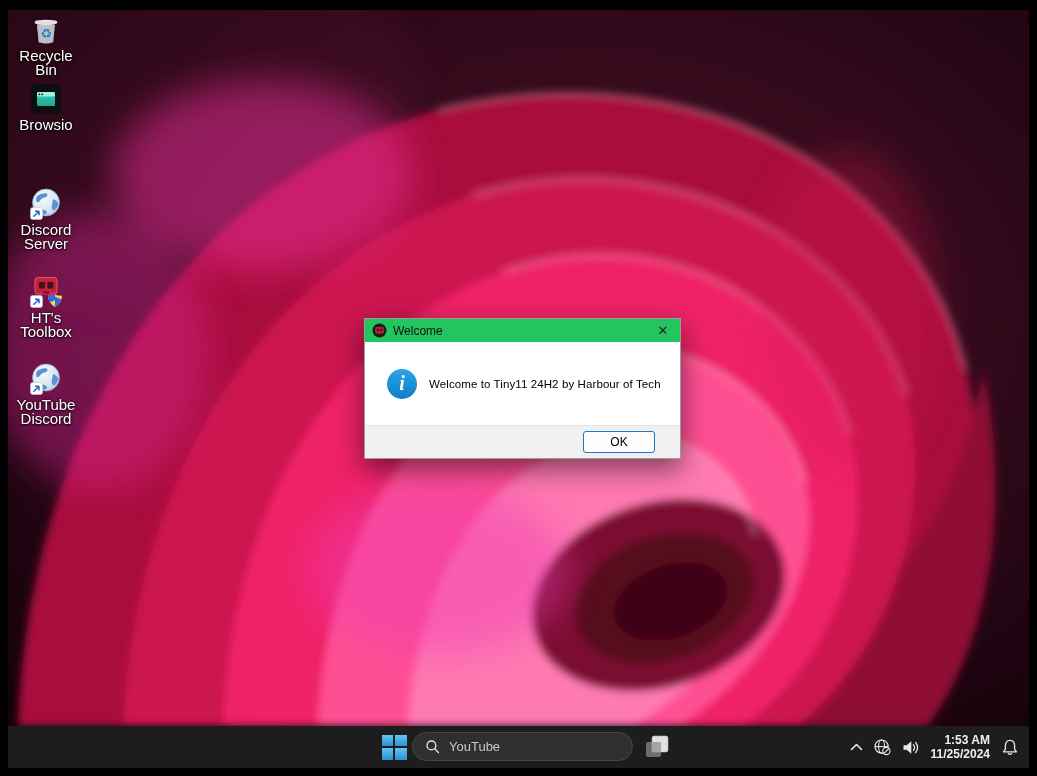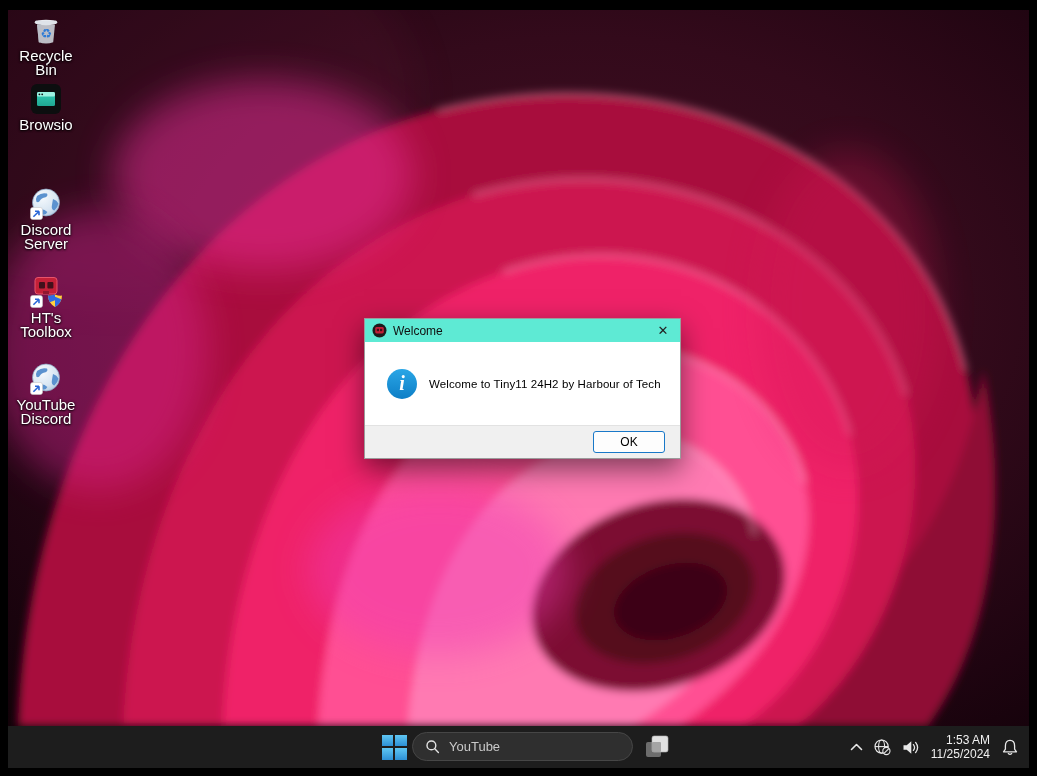--- a/index.html
+++ b/index.html
@@ -13,48 +13,48 @@
 
   
   .desktop-icon { position:absolute; left:0; width:76px; display:flex; flex-direction:column; align-items:center; cursor:default; }
   .desktop-icon .glyph { width:34px; height:34px; display:block; }
   .desktop-icon .label { margin-top:2px; font-size:15px; line-height:13.5px; color:#fff; text-align:center;
                          text-shadow:0 1px 2px rgba(0,0,0,.95), 0 0 3px rgba(0,0,0,.8); }
 
   
   .dialog { position:absolute; left:356px; top:308px; width:317px; height:141px; background:#fff;
             border:1px solid #9b9b9b; box-shadow:0 10px 26px rgba(0,0,0,.5); }
-  .dialog-titlebar { height:23px; display:flex; align-items:center; gap:6px; padding:0 7px; background:#5eead4; }
+  .dialog-titlebar { height:23px; display:flex; align-items:center; gap:6px; padding:0 7px; background:#22c55e; }
   .dialog-title { font-size:12px; color:#101010; }
   .dialog-close { margin-left:auto; width:20px; height:20px; display:flex; align-items:center; justify-content:center;
                   font-size:13px; color:#222; cursor:default; }
   .dialog-body { height:83px; background:#fff; display:flex; align-items:center; gap:12px; padding:0 14px 0 22px; }
   .info-circle { width:30px; height:30px; border-radius:50%; flex:0 0 30px;
                  background:linear-gradient(180deg,#2aa6e6,#0d7ec6);
                  color:#fff; display:flex; align-items:center; justify-content:center;
                  font-family:"Liberation Serif", serif; font-style:italic; font-weight:bold; font-size:20px; }
   .dialog-message { font-size:11.5px; color:#000; white-space:nowrap; letter-spacing:.1px; }
   .dialog-footer { height:33px; background:#f0f0f0; border-top:1px solid #e2e2e2;
-                   display:flex; align-items:center; justify-content:flex-end; padding:0 15px; }
+                   display:flex; align-items:center; justify-content:flex-end; padding:0 25px; }
   .ok-button { width:72px; height:22px; background:#fdfdfd; border:1px solid #1978c8; border-radius:3px;
                font-size:12px; color:#000; font-family:"Liberation Sans", sans-serif; }
 
   
   .taskbar { position:absolute; left:0; bottom:0; width:1021px; height:42px; background:#1d1d1d; }
   .start-button { position:absolute; left:366px; top:1px; width:40px; height:40px;
                   display:flex; align-items:center; justify-content:center; }
   .win-logo { width:25px; height:25px; display:grid; grid-template-columns:1fr 1fr; grid-template-rows:1fr 1fr; gap:2px; }
   .win-logo span { background:linear-gradient(180deg,#5fc6f2,#2d90d5); }
   .search-pill { position:absolute; left:404px; top:6px; width:221px; height:29px; border-radius:15px;
                  background:#2f2f2f; border:1px solid #464646; display:flex; align-items:center; gap:9px; padding:0 12px; }
   .search-pill .search-text { font-size:13px; color:#c9c9c9; }
   .app-button { position:absolute; left:633px; top:5px; width:32px; height:32px;
                 display:flex; align-items:center; justify-content:center; }
   .tray { position:absolute; right:10px; top:0; height:42px; display:flex; align-items:center; gap:9px; }
-  .tray .clock { text-align:right; color:#f0f0f0; font-size:12px; line-height:14px; padding:0 2px; }
+  .tray .clock { text-align:right; color:#f0f0f0; font-size:12px; line-height:14px; padding:0 2px;font-weight:bold; }
   .tbtn { display:flex; align-items:center; justify-content:center; }
 </style>
 </head>
 <body>
 
 <div class="screen">
 
   <div class="desktop">
 
     <svg class="wallpaper" viewBox="0 0 1021 716" preserveAspectRatio="none">

